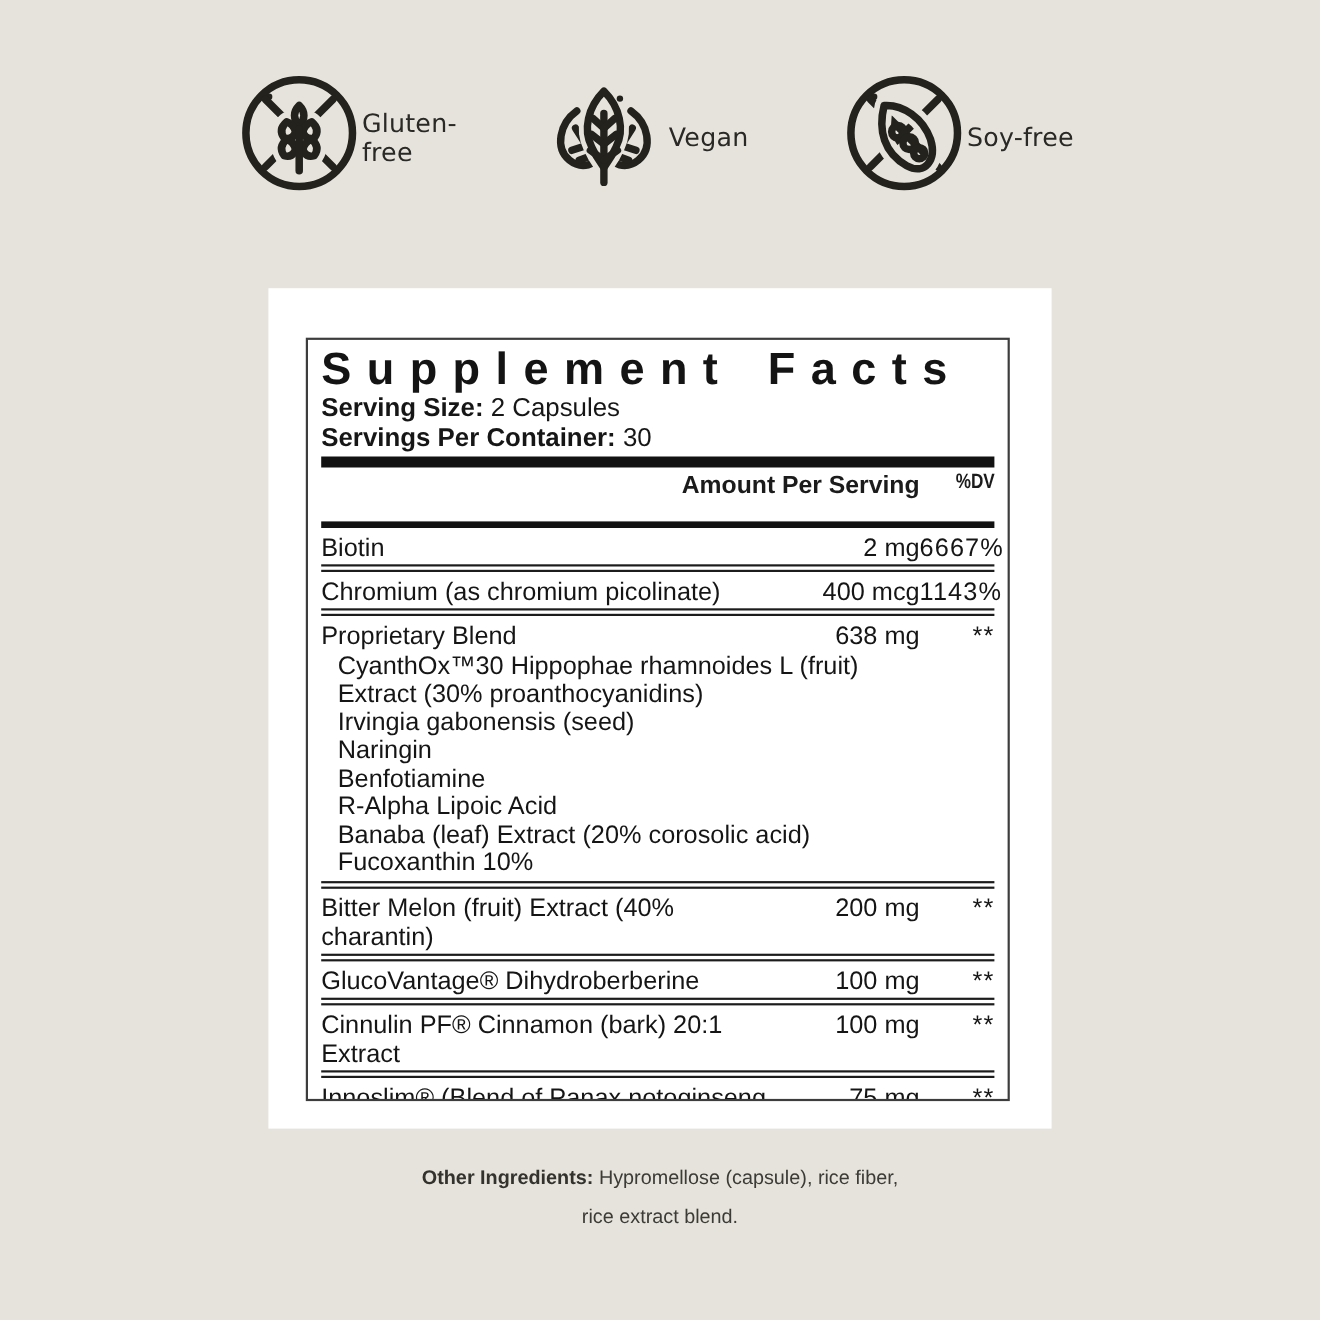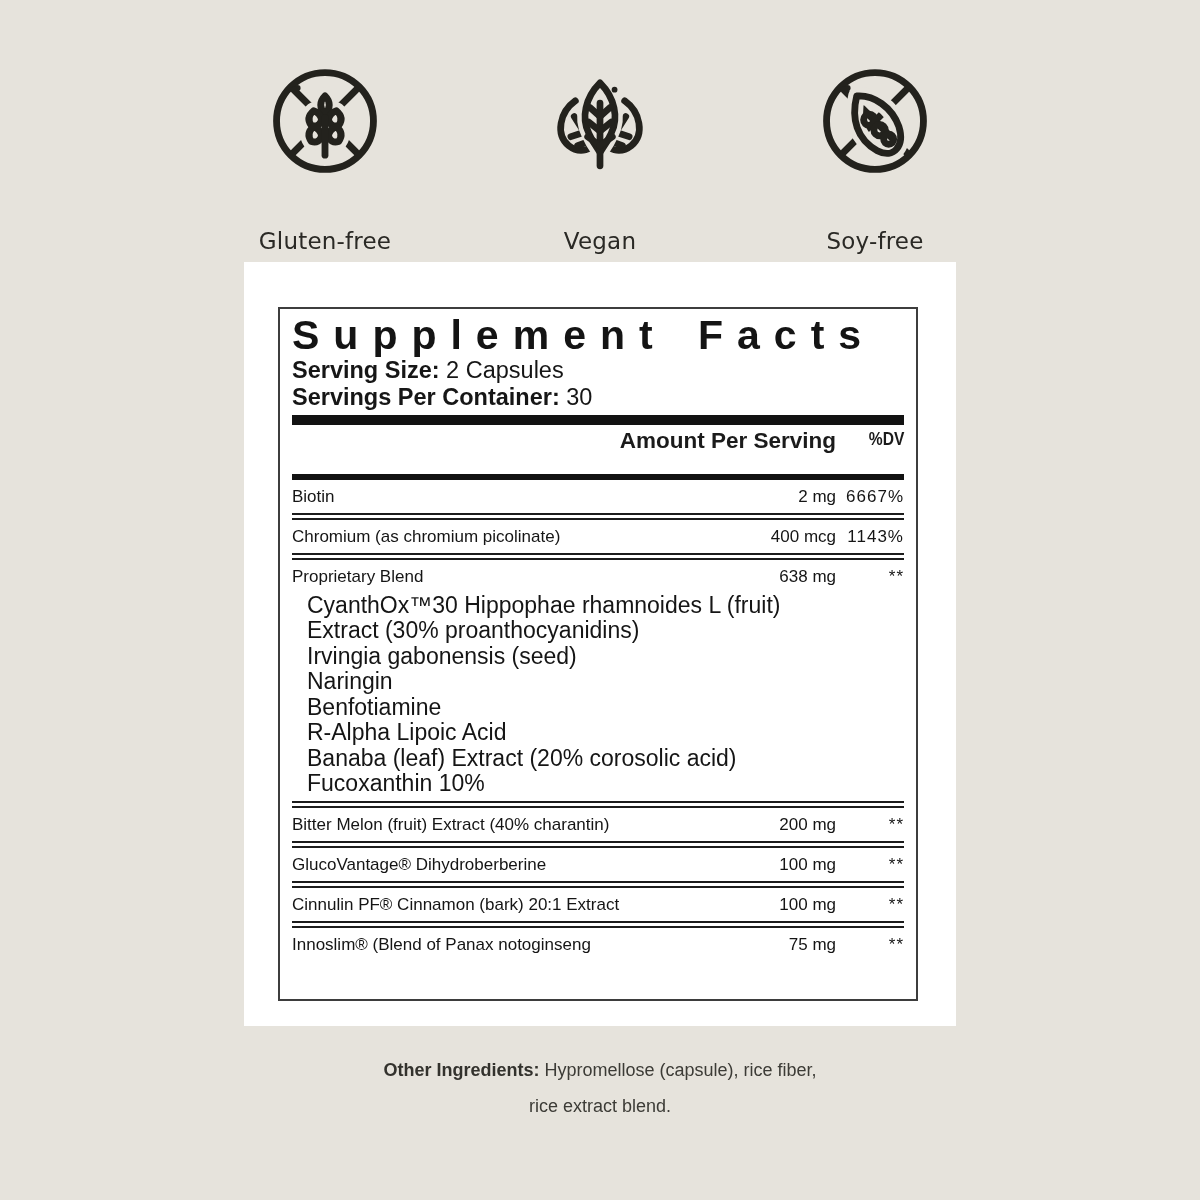--- a/index.html
+++ b/index.html
@@ -11,21 +11,21 @@
     position:relative;
     overflow:hidden;
   }
   .stage{position:absolute;inset:0;}
 
   
   .badges{
     position:absolute;left:215px;top:60px;width:770px;
     display:flex;justify-content:space-between;
   }
-  .badge{width:220px;display:flex;flex-direction:column;align-items:center;gap:36px;}
+  .badge{width:220px;display:flex;flex-direction:row;align-items:center;}
   .badge .icon-box{height:122px;display:flex;align-items:center;justify-content:center;}
   .badge svg{display:block;}
   .badge-label{
     margin-top:10px;
     font-family:"DejaVu Sans", sans-serif;
     font-size:23px;color:#2a2925;letter-spacing:.2px;
   }
 
   
   .card{
@@ -50,21 +50,21 @@
   .serving-line .lbl{font-weight:bold;}
   .bar-thick{height:10px;background:#121212;margin-top:5px;}
   .bar-med{height:5.5px;background:#121212;}
   .sep2{height:7px;box-sizing:border-box;border-top:2.4px solid #1c1c1c;border-bottom:2.4px solid #1c1c1c;}
 
   .hdr-row{display:flex;padding:3px 0 20px 0;}
   .hdr-amt{flex:1;text-align:right;font-weight:bold;font-size:22.5px;}
   .col-dv{width:68px;text-align:right;}
   .hdr-dv{font-weight:bold;font-size:19px;display:inline-block;transform:scaleX(.82);transform-origin:right center;}
 
-  .frow{display:flex;align-items:flex-start;padding:4px 0 3px 0;font-size:17px;line-height:26px;color:#151515;}
+  .frow{display:flex;align-items:flex-start;padding:4px 0 3px 0;font-size:23px;line-height:26px;color:#151515;}
   .frow .nm{flex:1;padding-right:6px;}
   .frow .amt{width:130px;text-align:right;white-space:nowrap;}
   .frow .dvv{width:68px;text-align:right;letter-spacing:1px;}
   .sub-item{font-size:23px;line-height:25.5px;padding-left:15px;color:#151515;}
   .blend-block{padding-bottom:4px;}
 
   
   .other{
     position:absolute;left:0;top:1052px;width:1200px;
     text-align:center;

